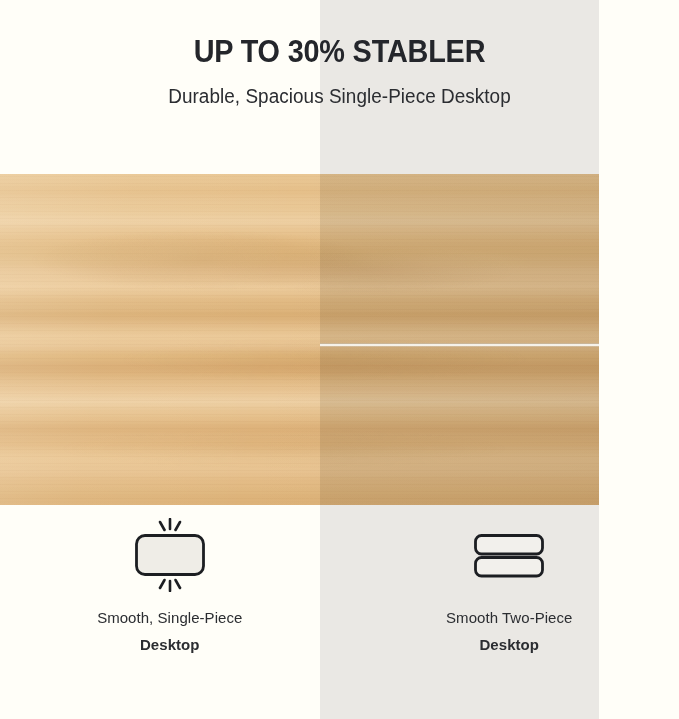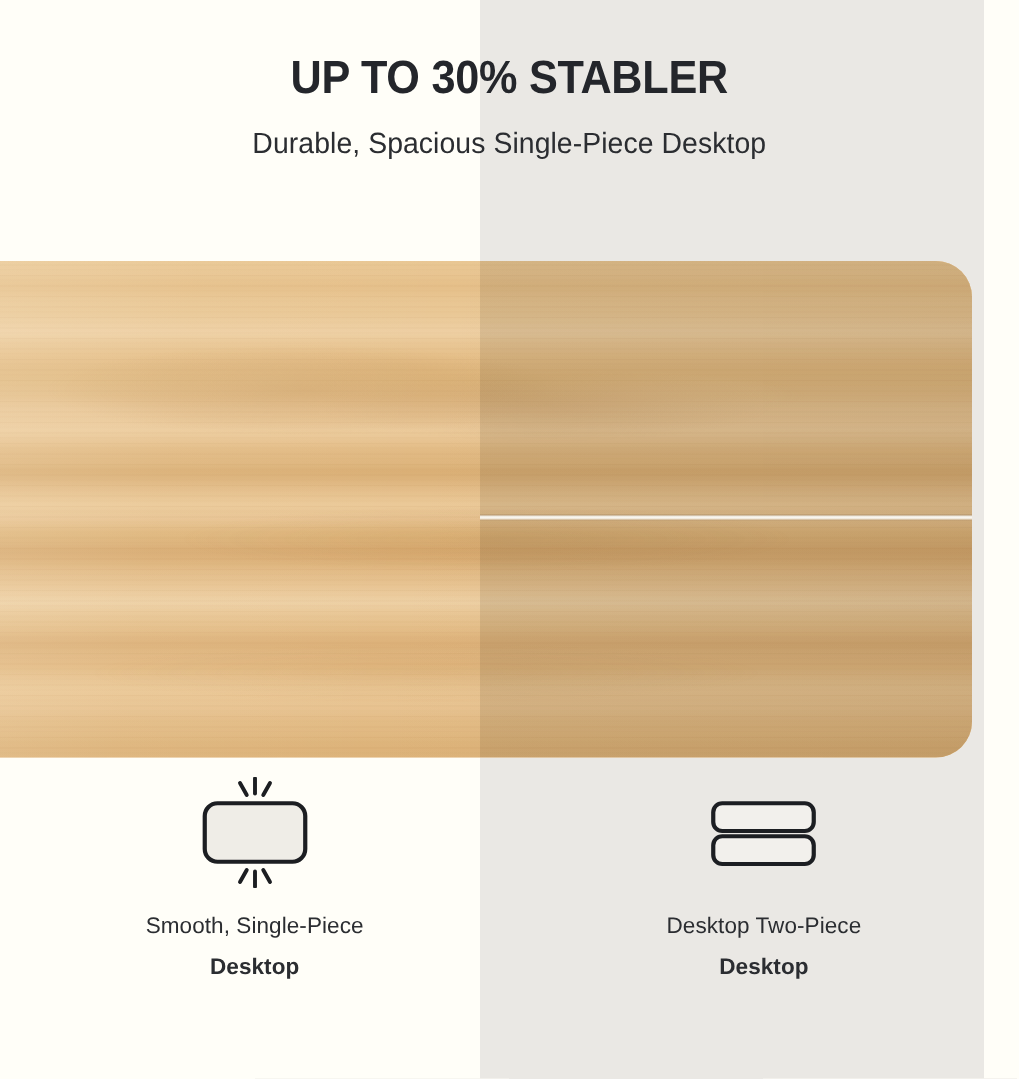--- a/index.html
+++ b/index.html
@@ -10,21 +10,21 @@
   body {
     width: 679px;
     height: 719px;
     overflow: hidden;
     font-family: "Liberation Sans", "DejaVu Sans", sans-serif;
     background: #FFFEF8;
   }
 
   #stage {
     position: relative;
-    width: 656px;
+    width: 599px;
     height: 719px;
     overflow: hidden;
   }
 
   
   .bg-left {
     position: absolute;
     left: 0; top: 0;
     width: 320px; height: 719px;
     background: #FFFEF8;
@@ -279,19 +279,19 @@
     <div class="col">
       <div class="icon-slot">
         <svg width="92" height="74" viewBox="0 0 92 74" aria-hidden="true">
 
           <rect x="12.5" y="17.5" width="67" height="18.5" rx="6" ry="6" fill="#F2F0EC" stroke="#1C1E22" stroke-width="2.8"></rect>
 
           <rect x="12.5" y="39.5" width="67" height="18.5" rx="6" ry="6" fill="#F2F0EC" stroke="#1C1E22" stroke-width="2.8"></rect>
         </svg>
       </div>
       <p class="caption">
-        <span>Desktop Two-Piece</span>
+        <span>Smooth Two-Piece</span>
         <span class="l2">Desktop</span>
       </p>
     </div>
 
   </div>
 </div>
 
 </body></html>

